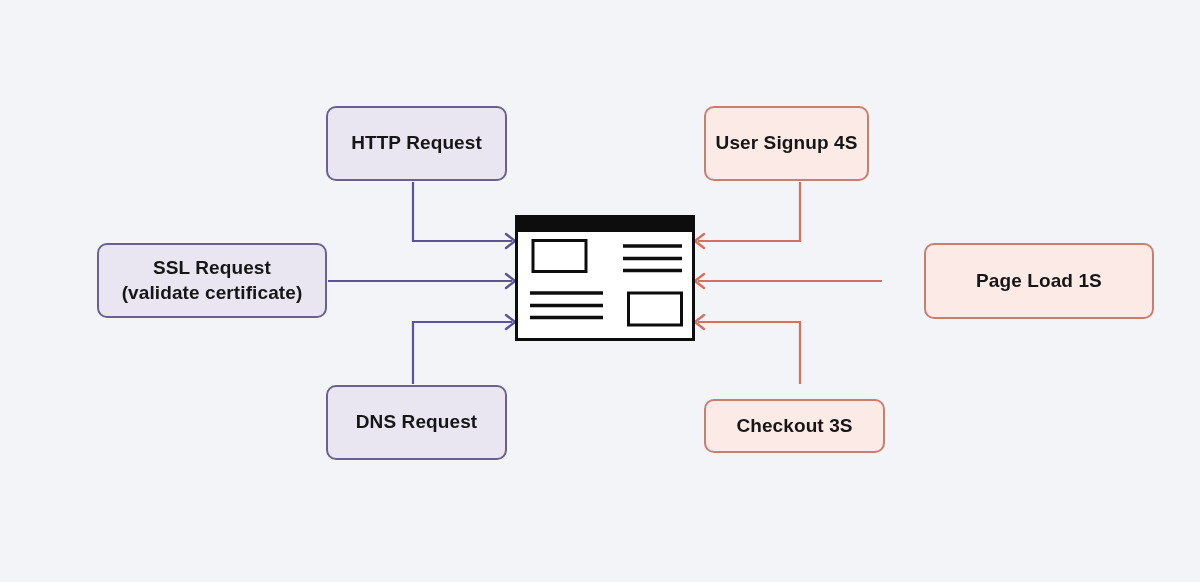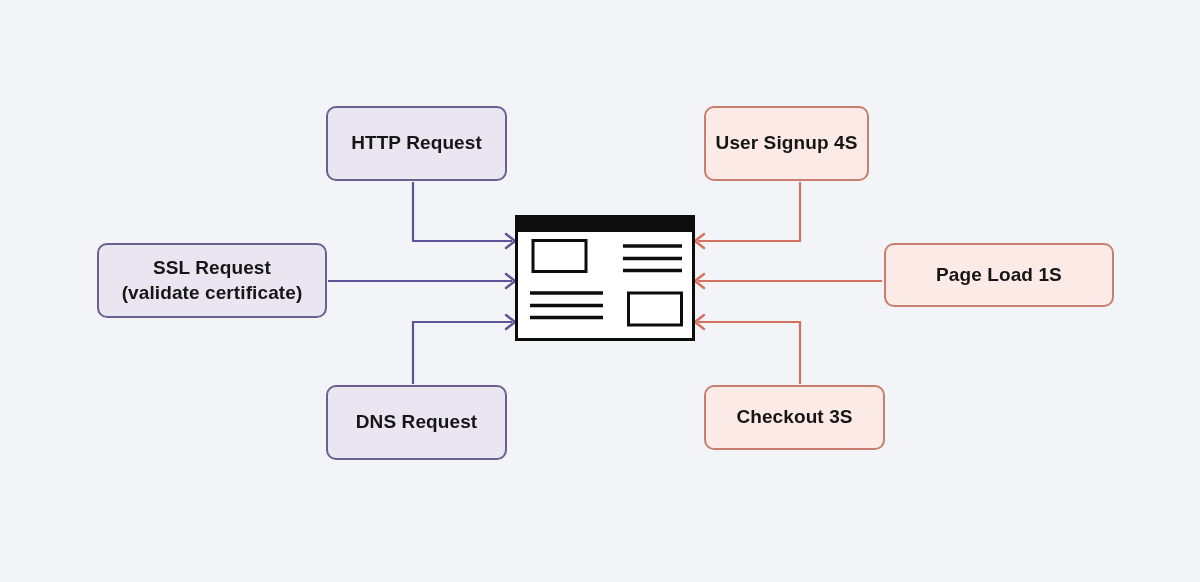--- a/index.html
+++ b/index.html
@@ -98,21 +98,21 @@
 
   <div class="node purple" style="left:97px;top:243px;width:230px;height:75px">
     <span class="node-label">SSL Request
 (validate certificate)</span>
   </div>
 
   <div class="node salmon" style="left:704px;top:106px;width:165px;height:75px">
     <span class="node-label">User Signup 4S</span>
   </div>
 
-  <div class="node salmon" style="left:884px;top:243px;width:230px;height:64px">
+  <div class="node salmon" style="left:924px;top:243px;width:230px;height:76px">
     <span class="node-label">Page Load 1S</span>
   </div>
 
-  <div class="node salmon" style="left:704px;top:385px;width:181px;height:65px">
+  <div class="node salmon" style="left:704px;top:399px;width:181px;height:54px">
     <span class="node-label">Checkout 3S</span>
   </div>
 
 </div>
 
 </body></html>

